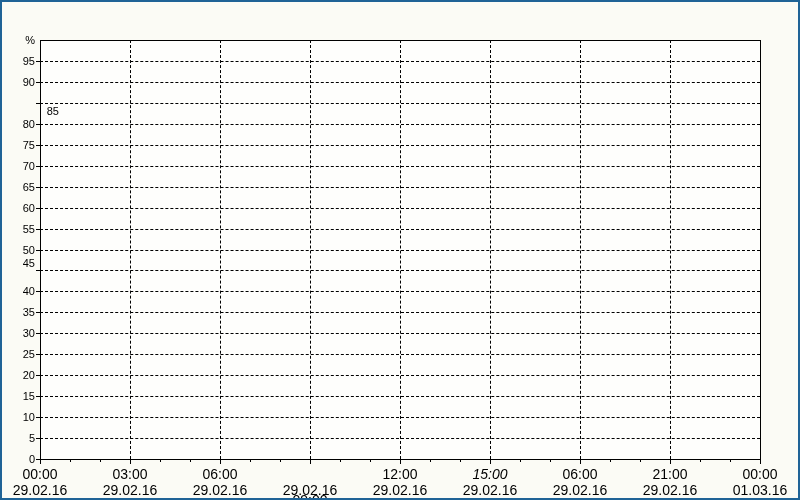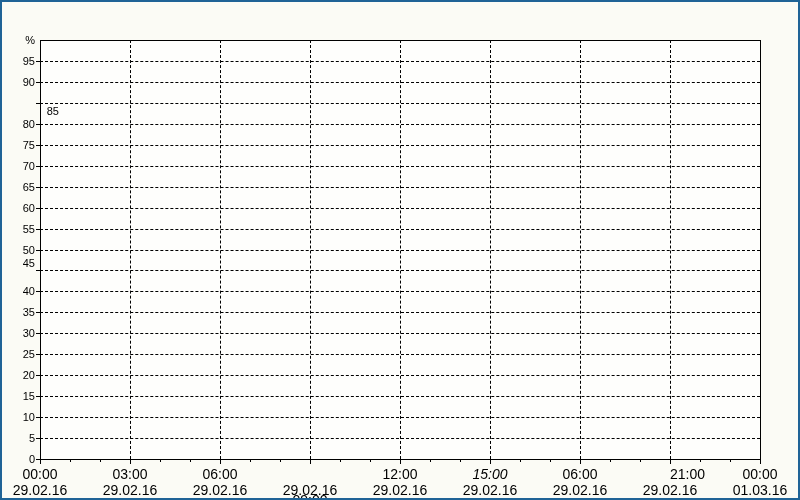--- a/index.html
+++ b/index.html
@@ -195,20 +195,20 @@
       <div class="xlabel" style="left: 185px; top: 466px;">06:00</div>
       <div class="xlabel" style="left: 185px; top: 482px;">29.02.16</div>
       <div class="xlabel" style="left: 275px; top: 466px; margin-top: 26px;">09:00</div>
       <div class="xlabel" style="left: 275px; top: 482px;">29.02.16</div>
       <div class="xlabel" style="left: 365px; top: 466px;">12:00</div>
       <div class="xlabel" style="left: 365px; top: 482px;">29.02.16</div>
       <div class="xlabel" style="left: 455px; top: 466px; font-style: italic;">15:00</div>
       <div class="xlabel" style="left: 455px; top: 482px;">29.02.16</div>
       <div class="xlabel" style="left: 545px; top: 466px;">06:00</div>
       <div class="xlabel" style="left: 545px; top: 482px;">29.02.16</div>
-      <div class="xlabel" style="left: 635px; top: 466px; text-align: right;">21:00</div>
+      <div class="xlabel" style="left: 635px; top: 466px;">21:00</div>
       <div class="xlabel" style="left: 635px; top: 482px;">29.02.16</div>
       <div class="xlabel" style="left: 725px; top: 466px;">00:00</div>
       <div class="xlabel" style="left: 725px; top: 482px;">01.03.16</div>
     </div>
 
   <div id="border-overlay"></div>
 </div>
 
 </body></html>

